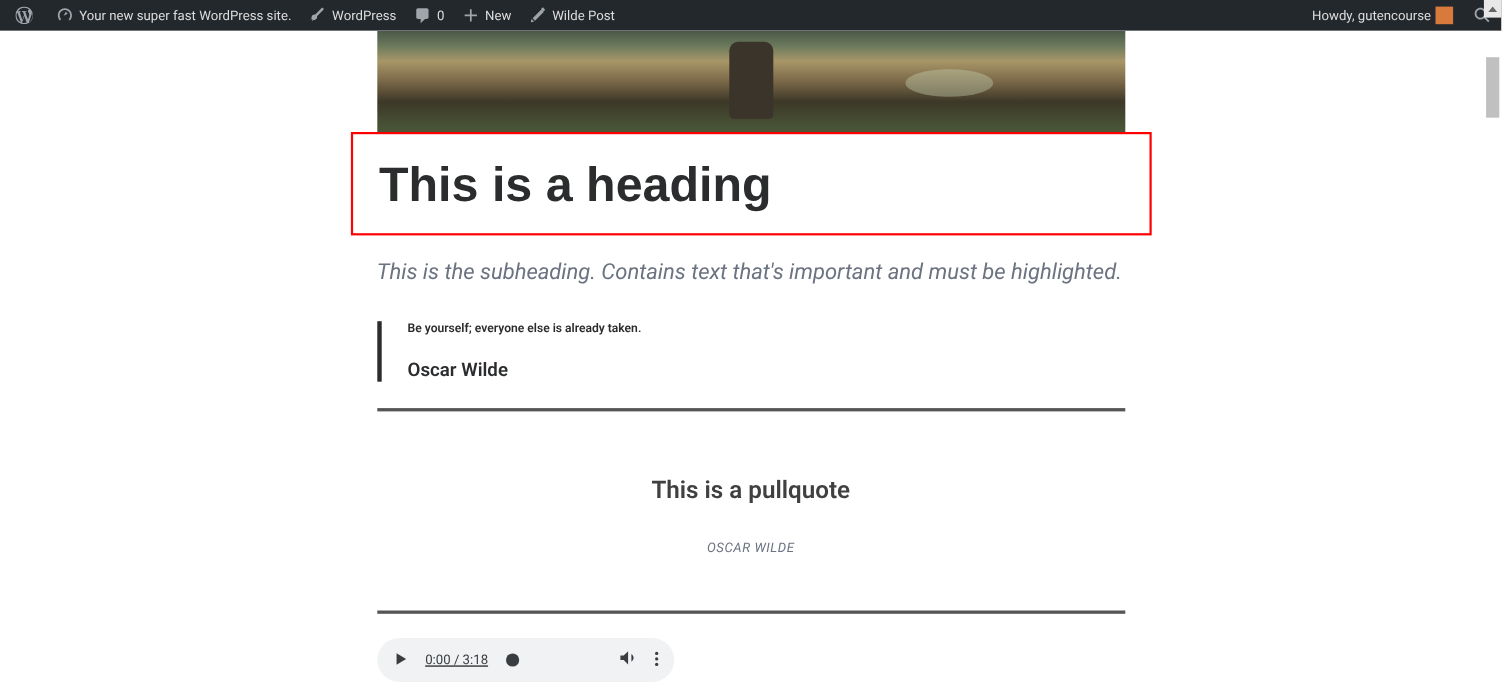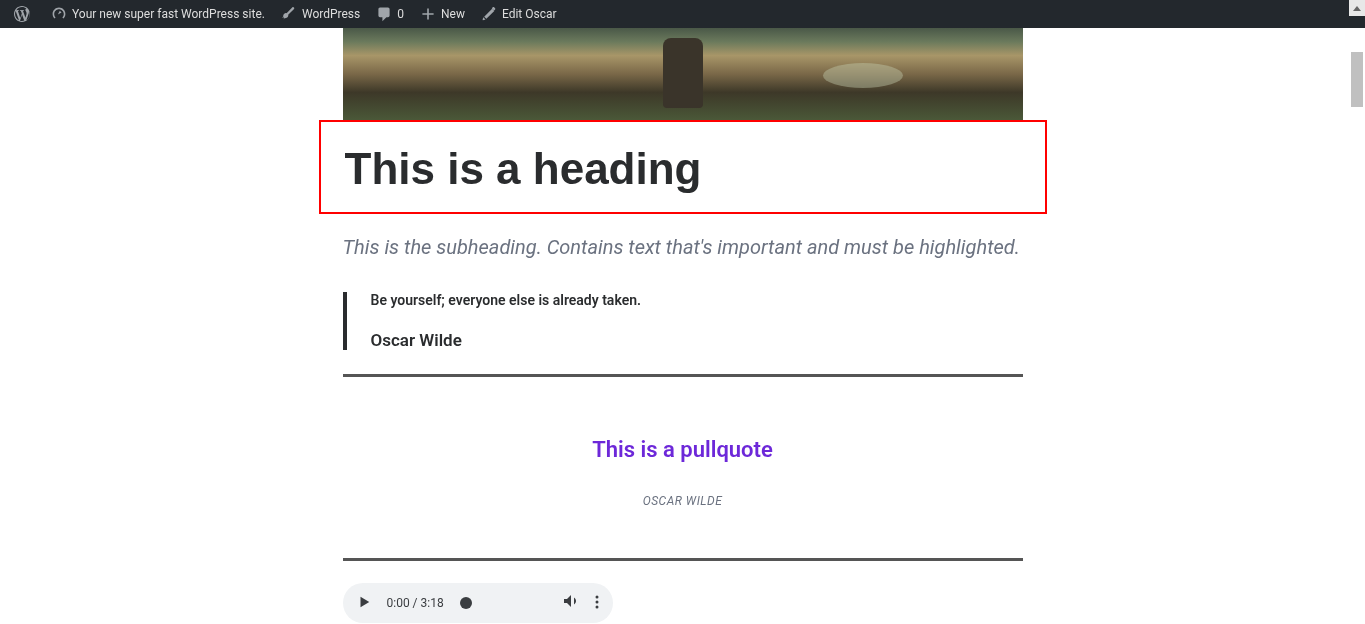--- a/index.html
+++ b/index.html
@@ -149,21 +149,21 @@
     
     
     .blockquote {
       border-left: 4px solid #2a2c2e;
       padding-left: 24px;
       margin-top: 28px;
       margin-bottom: 24px;
     }
     
     .blockquote-text {
-      font-size: 14px;
+      font-size: 11px;
       font-weight: 600;
       color: #2a2c2e;
       margin-bottom: 22px;
     }
     
     .blockquote-author {
       font-size: 17px;
       font-weight: 600;
       color: #2a2c2e;
     }
@@ -173,21 +173,21 @@
       border-top: 3px solid #555;
       border-bottom: 3px solid #555;
       padding: 60px 24px 50px 24px;
       text-align: center;
       margin-top: 16px;
     }
     
     .pullquote-text {
       font-size: 22px;
       font-weight: 600;
-      color: #6d28d9;
+      color: #404040;
       margin-bottom: 32px;
     }
     
     .pullquote-author {
       font-size: 12px;
       font-style: italic;
       color: #6b7280;
       letter-spacing: 0.5px;
       text-transform: uppercase;
     }
@@ -196,20 +196,21 @@
     .audio-player {
       background: #f0f2f4;
       border-radius: 30px;
       height: 40px;
       width: 270px;
       margin-top: 22px;
       display: flex;
       align-items: center;
       padding: 0 14px;
       gap: 16px;
+      text-decoration: underline;
     }
     
     .play-btn svg {
       width: 14px;
       height: 14px;
       fill: #3a3d40;
     }
     
     .audio-time {
       font-size: 12px;
@@ -312,21 +313,34 @@
           </svg>
       </span>
       <span>New</span>
     </div>
     <div class="admin-item">
       <span class="admin-icon">
         <svg viewBox="0 0 20 20">
             <path d="M13.9 3.4l2.7 2.7-9.9 9.9-2.7-2.7 9.9-9.9zm3.7-.7l-1.2-1.2c-.5-.5-1.2-.5-1.7 0l-1.2 1.2 2.9 2.9 1.2-1.2c.5-.5.5-1.2 0-1.7zM2 17.3c-.1.3.2.6.5.5l3.2-.8-2.9-2.9-.8 3.2z"></path>
           </svg>
       </span>
-      <span>Edit Oscar</span>
+      <span>Wilde Post</span>
+    </div>
+  </div>
+  <div class="admin-bar-right">
+    <div class="admin-item">
+      <span>Howdy, gutencourse</span>
+      <span class="avatar-img"></span>
+    </div>
+    <div class="admin-item" style="padding:0 4px;">
+      <span class="admin-icon" style="margin:0;">
+        <svg viewBox="0 0 20 20">
+            <path d="M12.1 13.5c-1 .7-2.2 1.1-3.6 1.1C5 14.6 2 11.6 2 8s3-6.6 6.6-6.6 6.6 3 6.6 6.6c0 1.3-.4 2.6-1.1 3.6l4.7 4.7-1.4 1.4-4.3-4.2zM8.6 3.4C6.1 3.4 4 5.5 4 8s2.1 4.6 4.6 4.6S13.1 10.5 13.1 8 11.1 3.4 8.6 3.4z"></path>
+          </svg>
+      </span>
     </div>
   </div>
 </div>
 
 <div class="content-area">
   <div class="content-wrapper">
 
     <div class="hero-image"></div>
 
     <div class="red-highlight">

